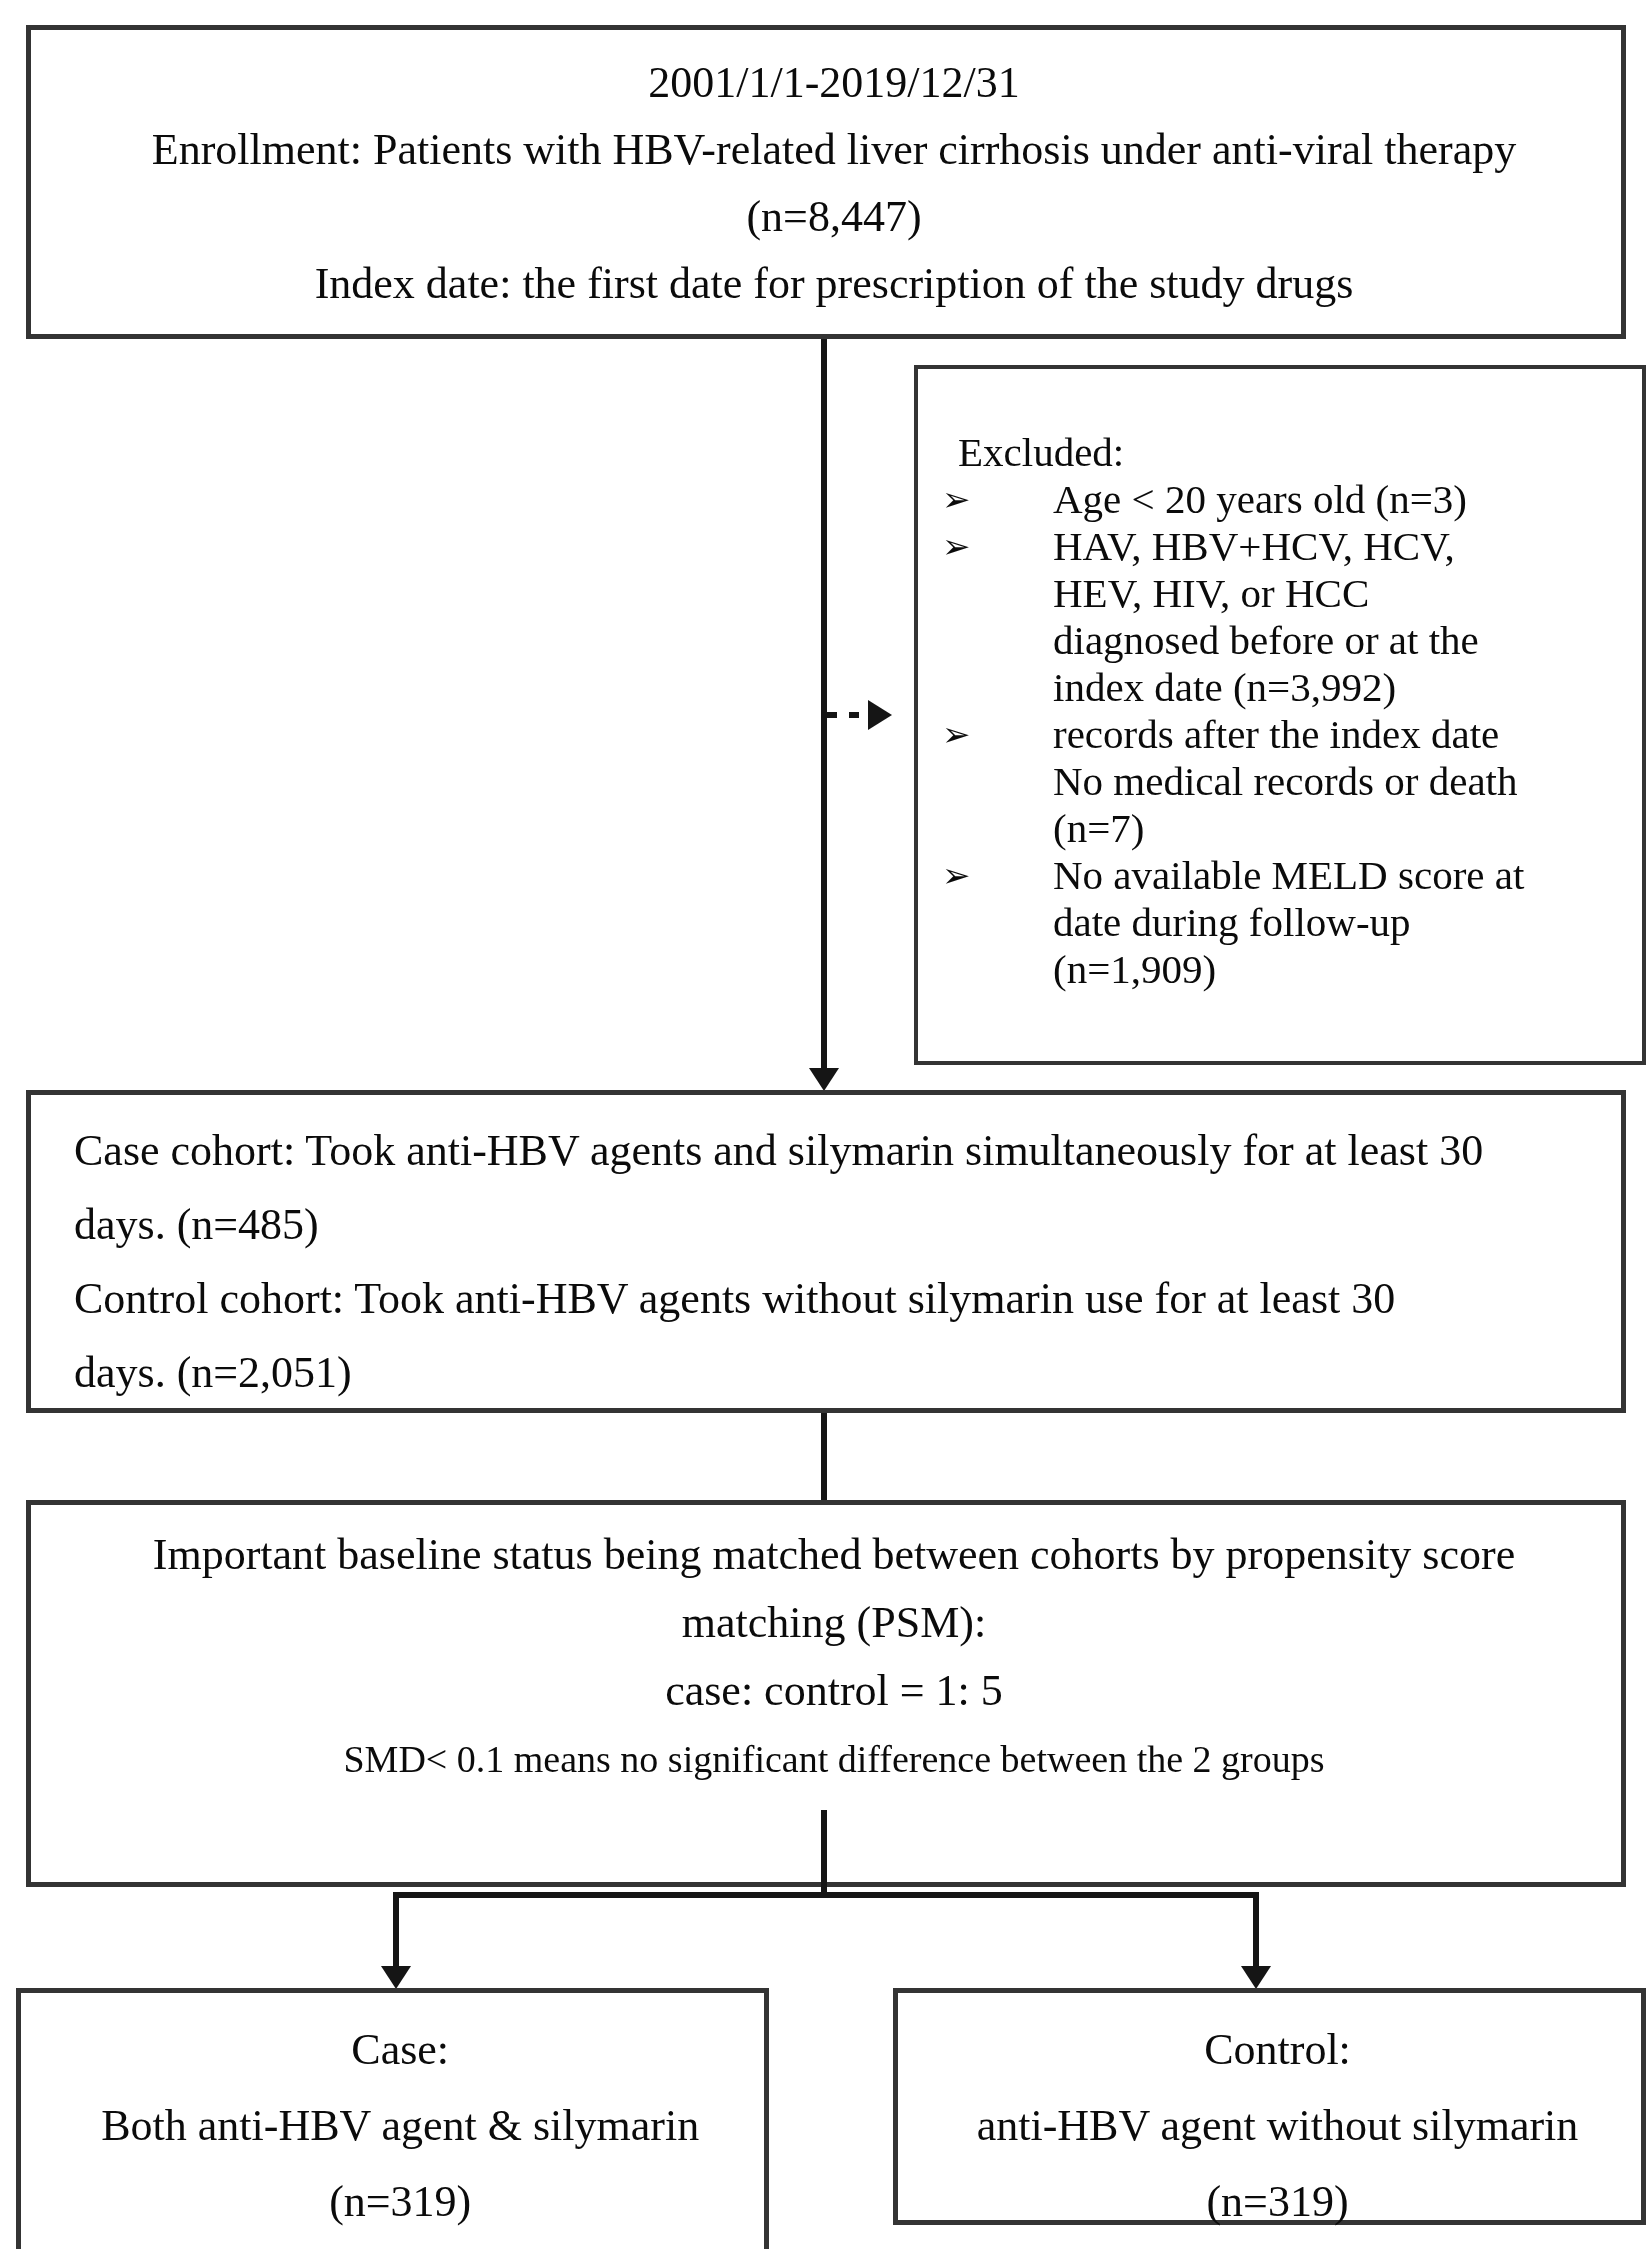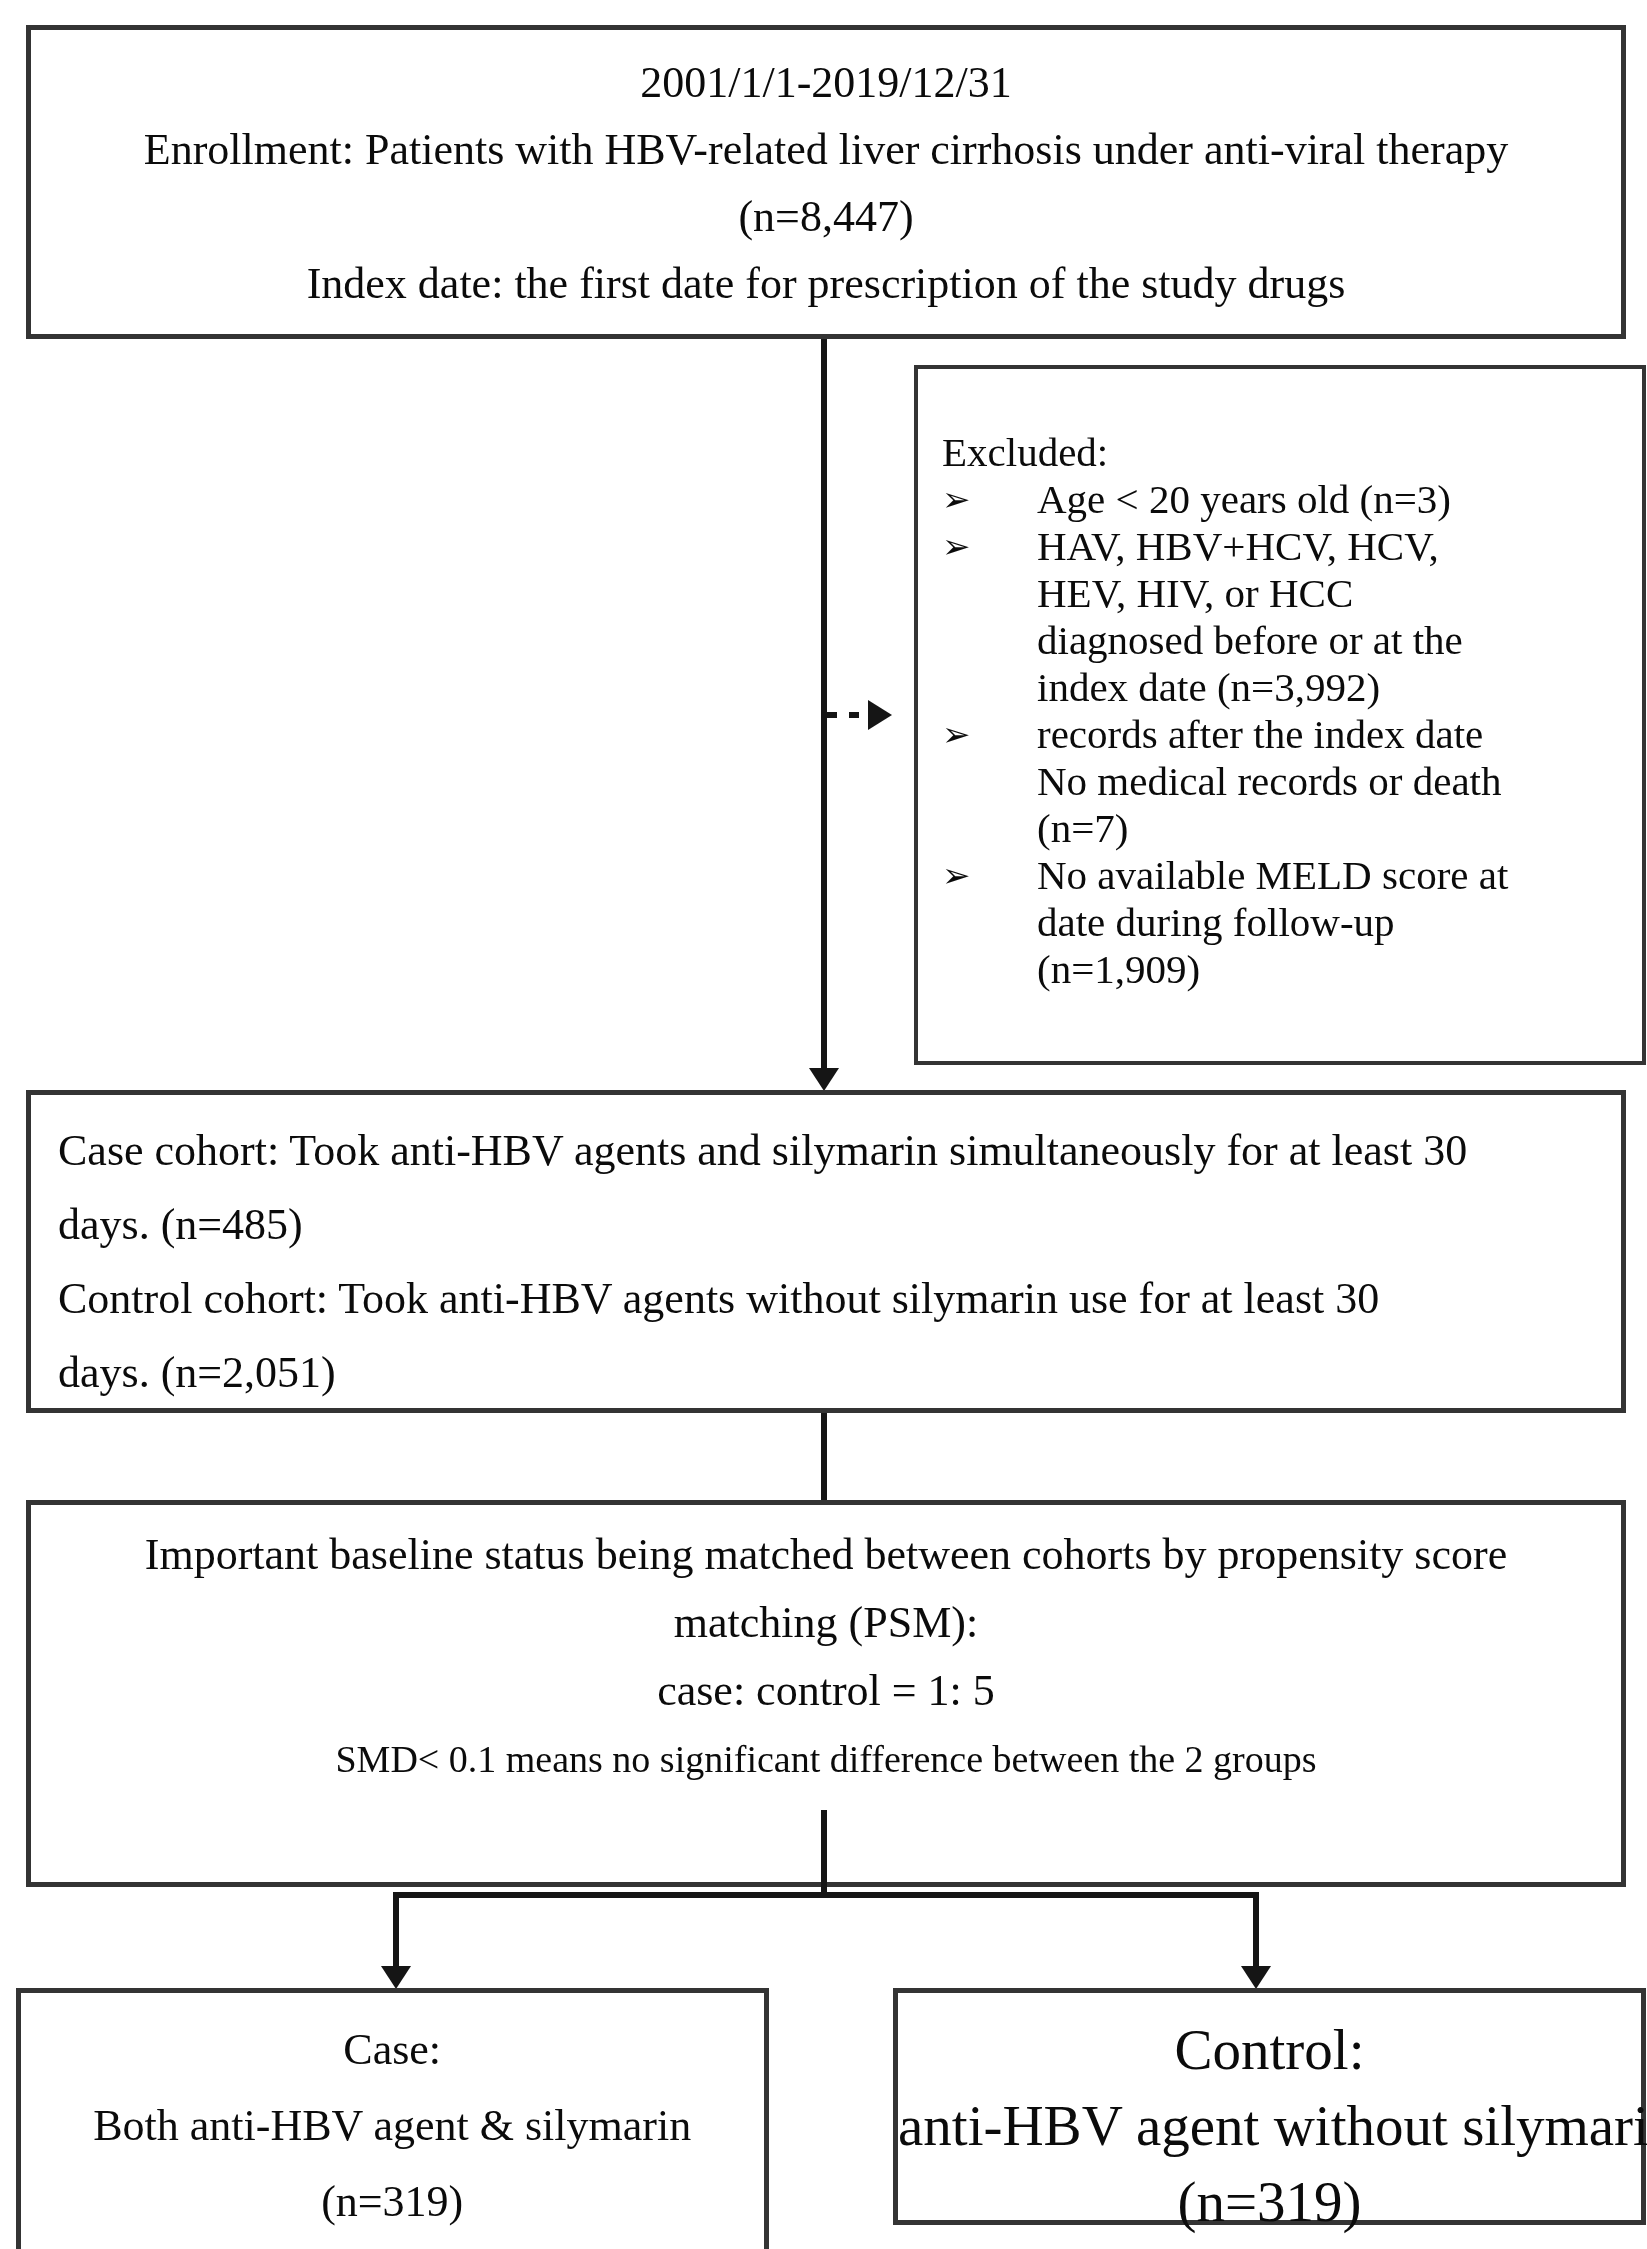--- a/index.html
+++ b/index.html
@@ -15,21 +15,21 @@
     font-family: "Liberation Serif", "DejaVu Serif", serif;
     color: #0b0b0b;
     overflow: hidden;
   }
   .fc-box {
     position: absolute;
     box-sizing: border-box;
     border: 5px solid #343434;
     background: #ffffff;
   }
-  .ln { white-space: nowrap; }
+  .ln { white-space: nowrap; padding-left: 16px; }
 
   
   #box-enrollment {
     left: 26px; top: 25px; width: 1600px; height: 314px;
     text-align: center; padding-top: 18.5px;
     font-size: 44px; line-height: 67px;
   }
 
   
   #box-excluded {
@@ -65,21 +65,21 @@
 
   
   #box-case-final {
     left: 15.7px; top: 1988px; width: 753px; height: 295px;
     text-align: center; padding-top: 18.5px;
     font-size: 44px; line-height: 76px;
   }
   #box-control-final {
     left: 893px; top: 1988px; width: 753px; height: 237px;
     text-align: center; padding-top: 18.5px;
-    font-size: 57px; line-height: 76px;
+    font-size: 44px; line-height: 76px;
   }
 
   
   .vline { position: absolute; width: 5.7px; background: #151515; }
   .hline { position: absolute; height: 6.4px; background: #151515; }
   .dashline {
     position: absolute; height: 6.4px;
     background: repeating-linear-gradient(90deg, #151515 0 10px, transparent 10px 22px);
   }
   .arrow-down {

